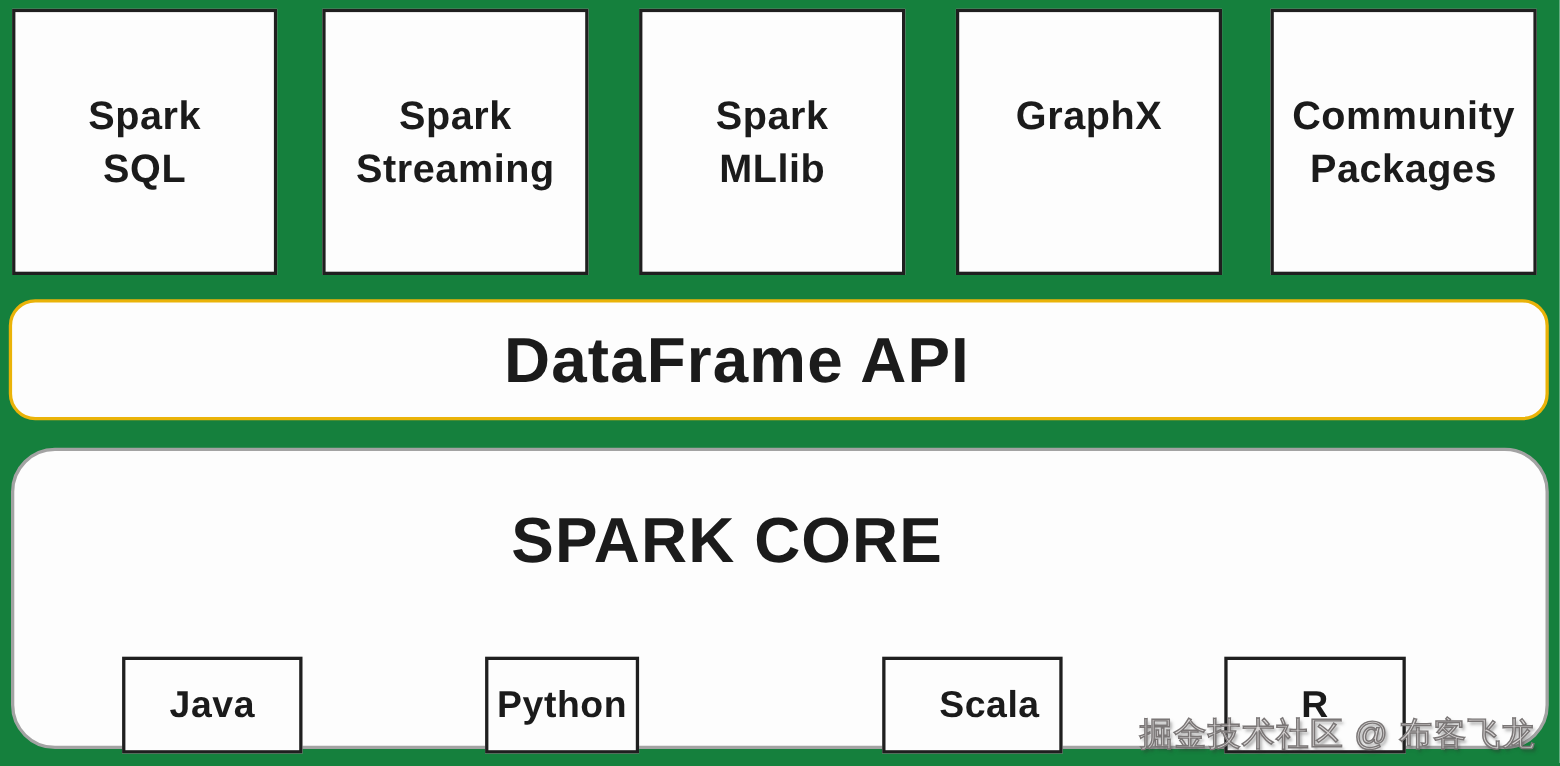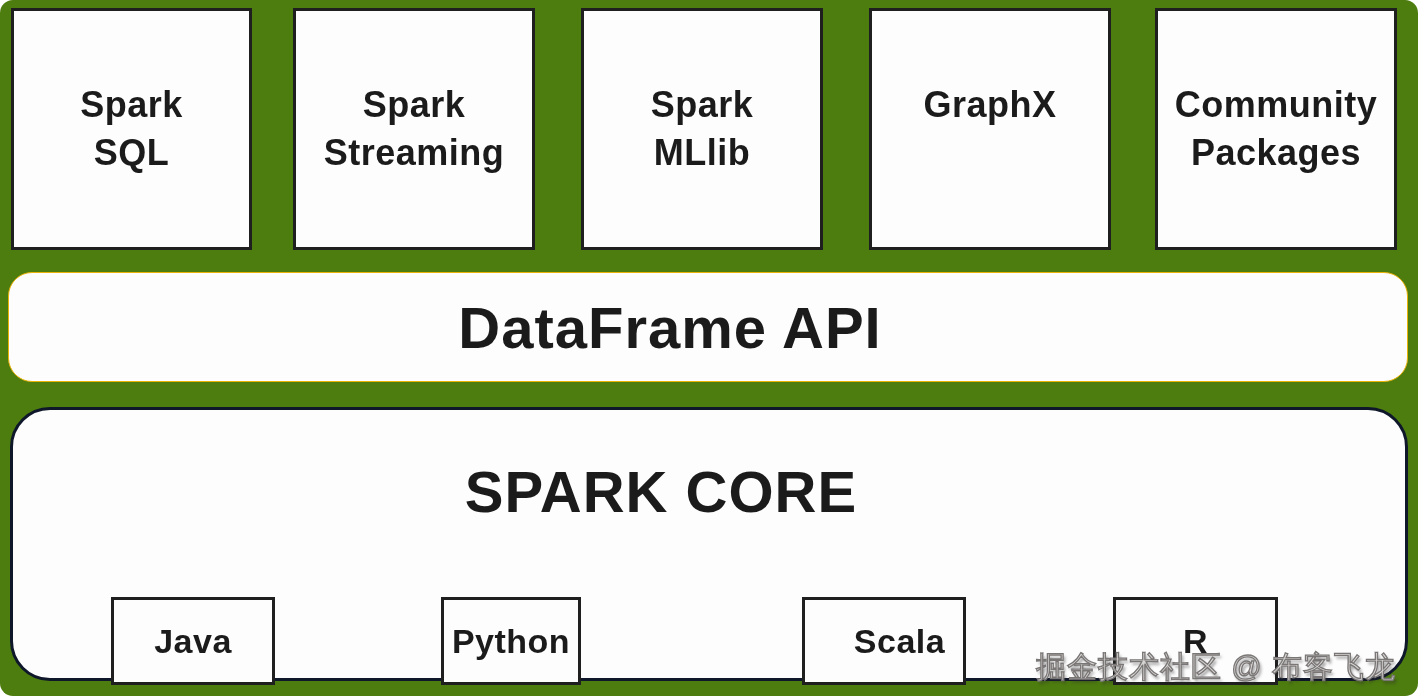--- a/index.html
+++ b/index.html
@@ -4,25 +4,24 @@
 <style>
   html, body {
     margin: 0;
     padding: 0;
     background: #ffffff;
   }
   .canvas {
     position: relative;
     width: 1418px;
     height: 696px;
-    background: #4d7c0f;
+    background: #15803d;
     font-family: "Liberation Sans", sans-serif;
     color: #1b1b1b;
     overflow: hidden;
-    border-radius: 13px;
   }
 
   
   .top-box {
     position: absolute;
     top: 8px;
     height: 242px;
     width: 242px;
     background: #fdfdfd;
     border: 3px solid #1f1f1f;
@@ -48,21 +47,21 @@
   .top-box.pos-4 .label { transform: translateY(-24px); }
 
   
   .dataframe-band {
     position: absolute;
     left: 8px;
     top: 272px;
     width: 1400px;
     height: 110px;
     background: #fdfdfd;
-    border: 1px solid #eab308;
+    border: 3px solid #eab308;
     border-radius: 24px;
     box-sizing: border-box;
     display: flex;
     align-items: center;
     justify-content: center;
   }
   .dataframe-band .label {
     font-size: 58px;
     font-weight: 700;
     letter-spacing: 1px;
@@ -70,21 +69,21 @@
   }
 
   
   .core-band {
     position: absolute;
     left: 10px;
     top: 407px;
     width: 1398px;
     height: 274px;
     background: #fdfdfd;
-    border: 3px solid #0f172a;
+    border: 3px solid #a3a3a3;
     border-radius: 40px;
     box-sizing: border-box;
   }
   .core-title {
     position: absolute;
     top: 48px;
     left: 0;
     width: 100%;
     text-align: center;
     font-size: 58px;

